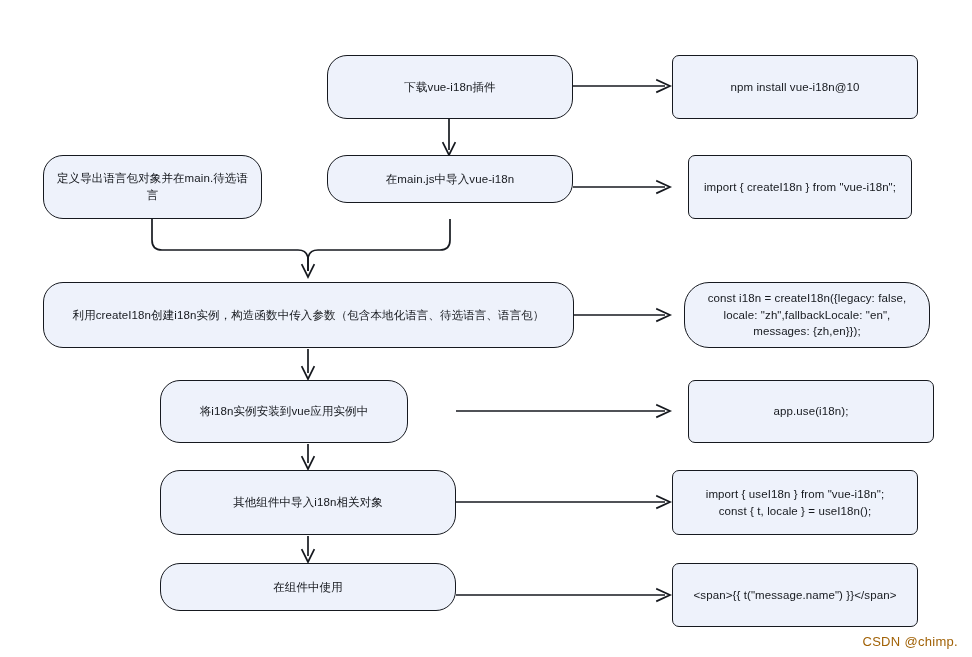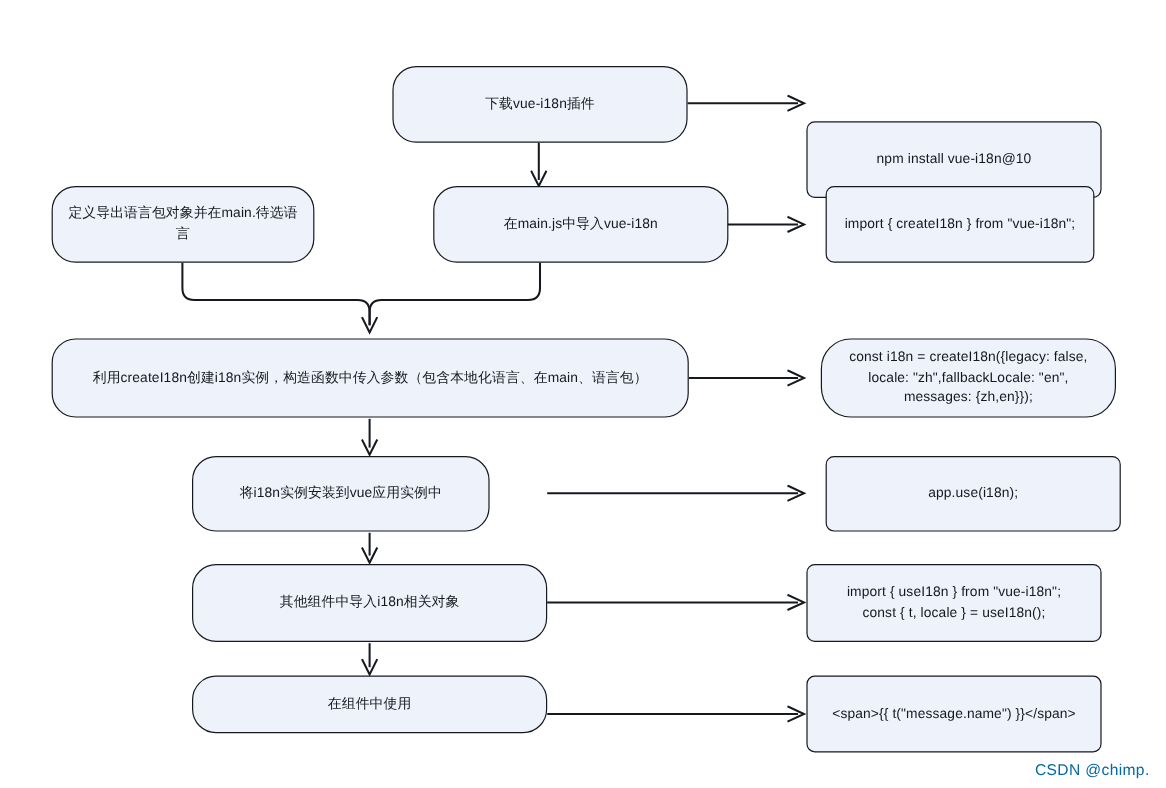--- a/index.html
+++ b/index.html
@@ -62,21 +62,21 @@
     fill: none;
     stroke: #16191f;
     stroke-width: 1.7;
     stroke-linecap: square;
     stroke-linejoin: miter;
   }
   .watermark {
     position: absolute;
     right: 14px;
     bottom: 8px;
-    color: #0369a1;
+    color: #a16207;
     font-size: 13px;
     letter-spacing: 0.3px;
     user-select: none;
   }
 </style>
 </head>
 <body>
 
 <div id="canvas">
 
@@ -113,29 +113,29 @@
 
     <path class="edge-line" d="M308,536 L308,556"></path>
     <polyline class="edge-head" points="302,550 308,562 314,550"></polyline>
 
     <path class="edge-line" d="M456,595 L665,595"></path>
     <polyline class="edge-head" points="657,589 670,595 657,601"></polyline>
   </svg>
 
   <div class="node cjk" style="left:327px; top:55px; width:246px; height:64px;">下载vue-i18n插件</div>
 
-  <div class="node code" style="left:672px; top:55px; width:246px; height:64px;margin-top:46px;">npm install vue-i18n@10</div>
+  <div class="node code" style="left:672px; top:55px; width:246px; height:64px;">npm install vue-i18n@10</div>
 
   <div class="node cjk" style="left:43px; top:155px; width:219px; height:64px;">定义导出语言包对象并在main.待选语言</div>
 
-  <div class="node cjk" style="left:327px; top:155px; width:246px; height:64px;margin-left:34px;">在main.js中导入vue-i18n</div>
+  <div class="node cjk" style="left:327px; top:155px; width:246px; height:48px;">在main.js中导入vue-i18n</div>
 
   <div class="node code" style="left:688px; top:155px; width:224px; height:64px;">import { createI18n } from "vue-i18n";</div>
 
-  <div class="node cjk wide-text" style="left:43px; top:282px; width:531px; height:66px;">利用createI18n创建i18n实例，构造函数中传入参数（包含本地化语言、在main、语言包）</div>
+  <div class="node cjk wide-text" style="left:43px; top:282px; width:531px; height:66px;">利用createI18n创建i18n实例，构造函数中传入参数（包含本地化语言、待选语言、语言包）</div>
 
   <div class="node code" style="left:684px; top:282px; width:246px; height:66px;border-radius:25px;">const i18n = createI18n({legacy: false,
 locale: "zh",fallbackLocale: "en",
 messages: {zh,en}});</div>
 
   <div class="node cjk" style="left:160px; top:380px; width:248px; height:63px;">将i18n实例安装到vue应用实例中</div>
 
   <div class="node code" style="left:672px; top:380px; width:246px; height:63px;margin-left:16px;">app.use(i18n);</div>
 
   <div class="node cjk" style="left:160px; top:470px; width:296px; height:65px;">其他组件中导入i18n相关对象</div>

